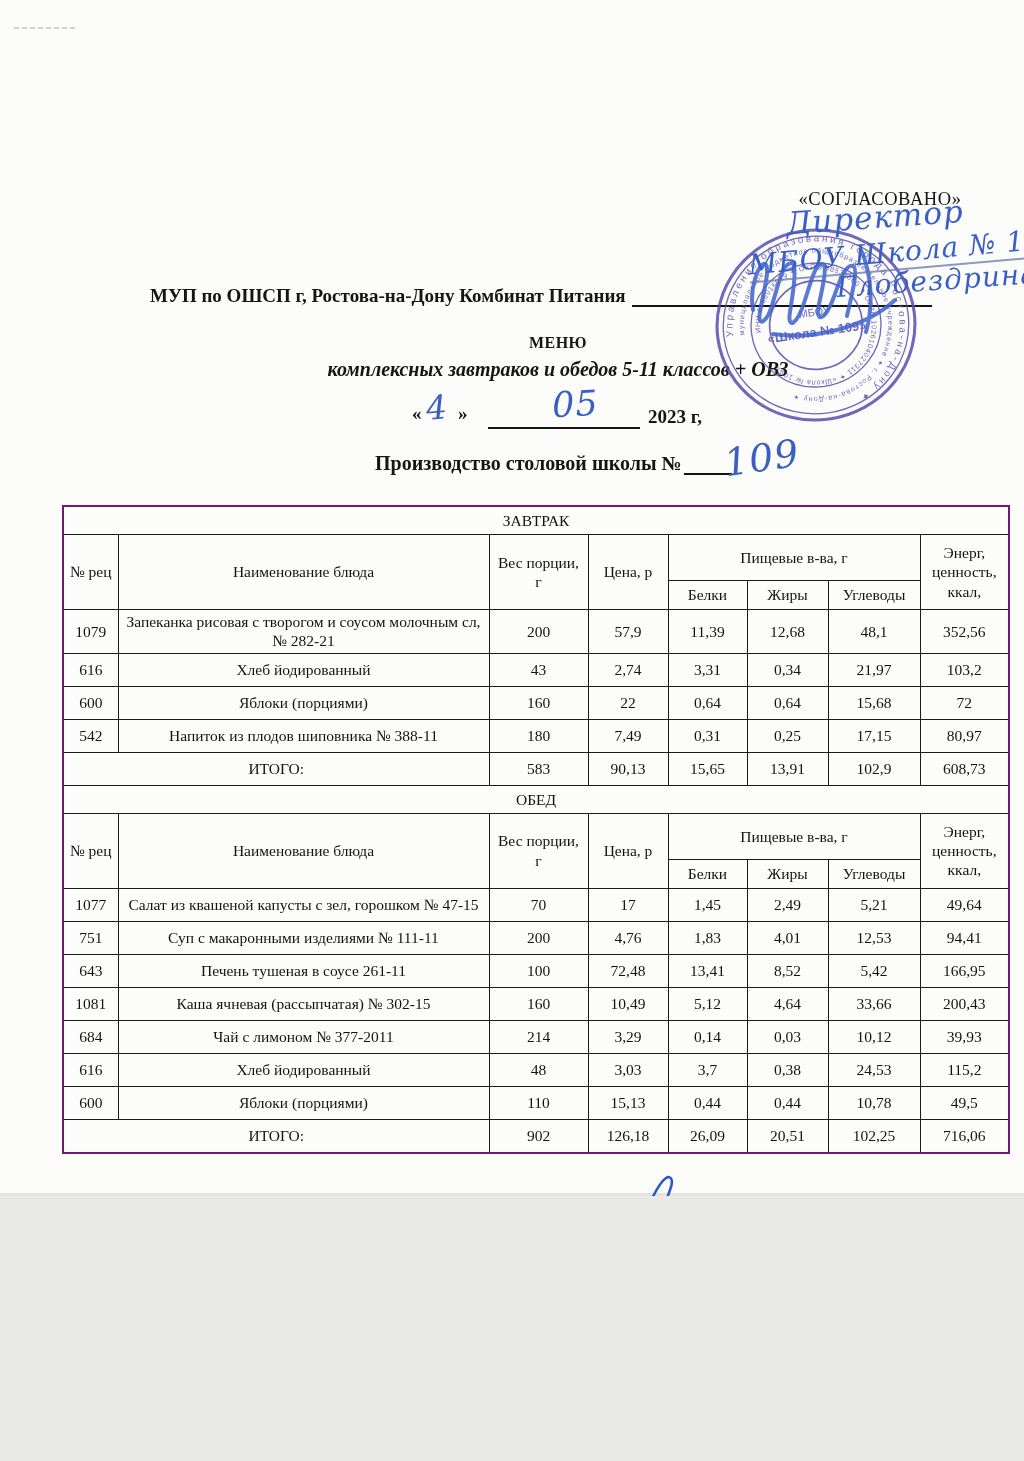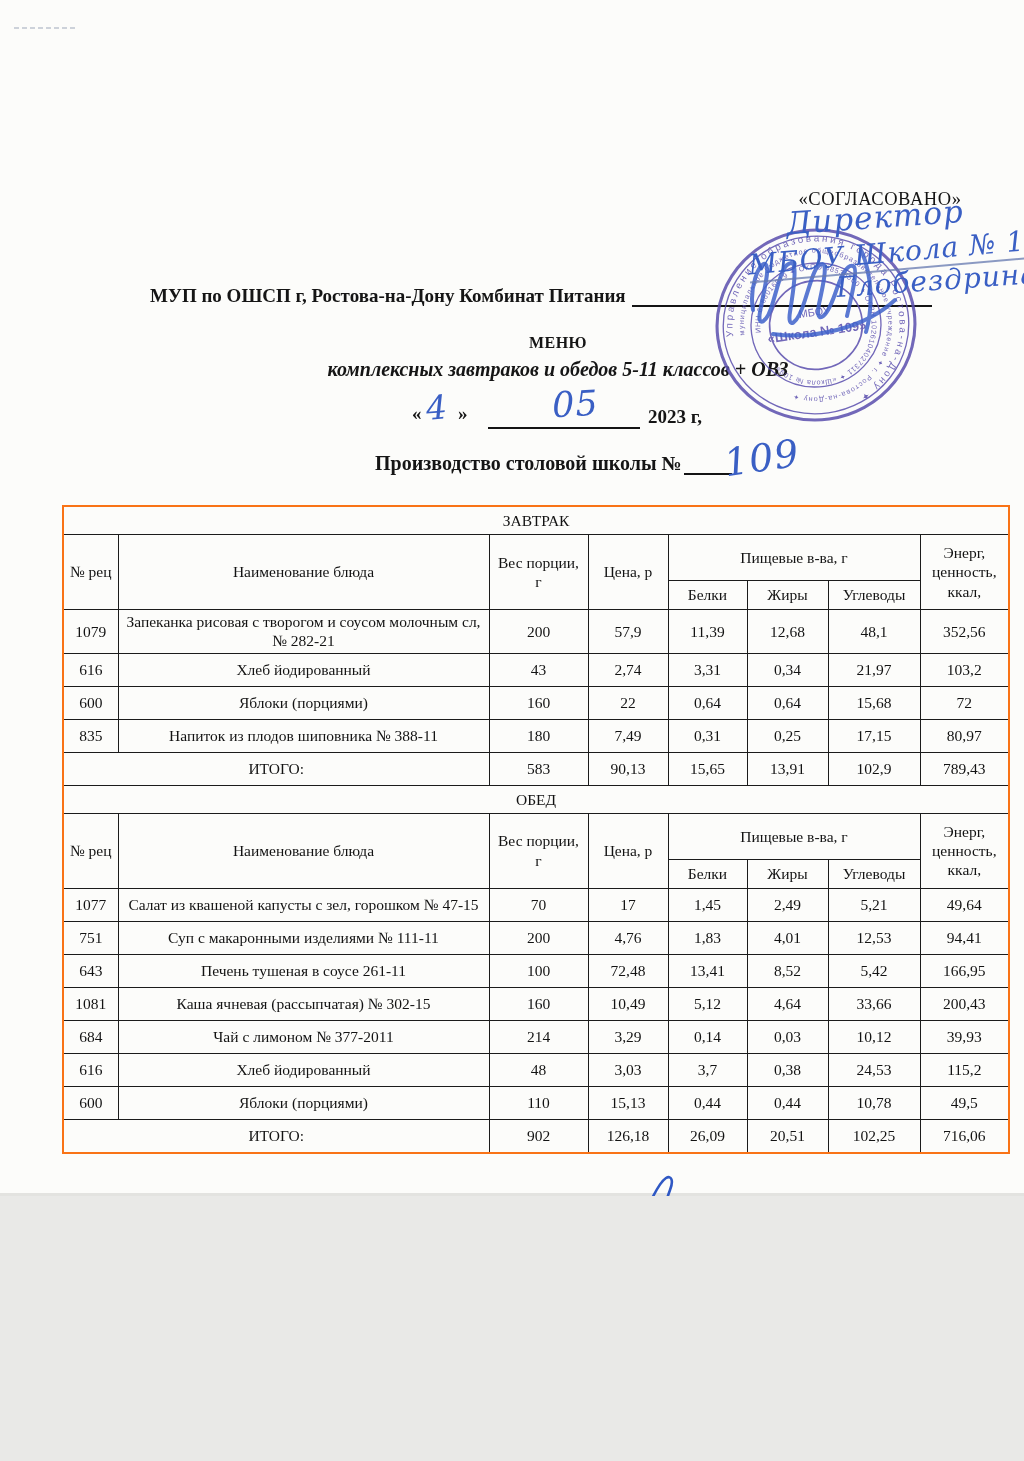--- a/index.html
+++ b/index.html
@@ -49,21 +49,21 @@
   
   .stamp-wrap{position:absolute; left:712px; top:227px; width:208px; height:196px;
     transform:rotate(-8deg); opacity:.85; z-index:5;}
   .stamp-sig{position:absolute; left:743px; top:238px; width:175px; height:108px; z-index:6; opacity:.85;}
 
   
   table.menu{position:absolute; left:62px; top:505px; width:946px; z-index:4;
     border-collapse:collapse; table-layout:fixed; background:transparent;}
   table.menu td{border:1.5px solid #1b1b1b; font-size:15.5px; color:#131313;
     text-align:center; vertical-align:middle; padding:2px 4px; line-height:1.25; overflow:hidden;}
-  table.menu{border:2px solid #f97316;}
+  table.menu{border:2px solid #701a75;}
   td.band{height:23px;}
   tr.h1 td{height:41px;}
   tr.h2 td{height:24px;}
   tr.data td{height:28px;}
   td.dish{text-align:left; padding:3px 10px;}
   td.total-label{text-align:right; padding-right:10px;}
 
   
   .footer-label{position:absolute; left:274px; top:1264px; font-size:28px; font-weight:bold; z-index:4;}
   .footer-line{position:absolute; left:506px; top:1246px; width:338px; height:2px; background:#1b1b1b; z-index:4;}
@@ -194,37 +194,37 @@
           <td class="num">600</td>
           <td class="dish">Яблоки (порциями)</td>
           <td class="num">160</td>
           <td class="num">22</td>
           <td class="num">0,64</td>
           <td class="num">0,64</td>
           <td class="num">15,68</td>
           <td class="num">72</td>
         </tr>
         <tr class="data">
-          <td class="num">835</td>
+          <td class="num">542</td>
           <td class="dish">Напиток из плодов шиповника № 388-11</td>
           <td class="num">180</td>
           <td class="num">7,49</td>
           <td class="num">0,31</td>
           <td class="num">0,25</td>
           <td class="num">17,15</td>
           <td class="num">80,97</td>
         </tr>
         <tr class="data">
           <td colspan="2" class="total-label">ИТОГО:</td>
           <td>583</td>
           <td>90,13</td>
           <td>15,65</td>
           <td>13,91</td>
           <td>102,9</td>
-          <td>789,43</td>
+          <td>608,73</td>
         </tr>
         <tr>
           <td colspan="8" class="band">ОБЕД</td>
         </tr>
         <tr class="h1">
           <td rowspan="2">№ рец</td>
           <td rowspan="2">Наименование блюда</td>
           <td rowspan="2">Вес порции, г</td>
           <td rowspan="2">Цена, р</td>
           <td colspan="3">Пищевые в-ва, г</td>

